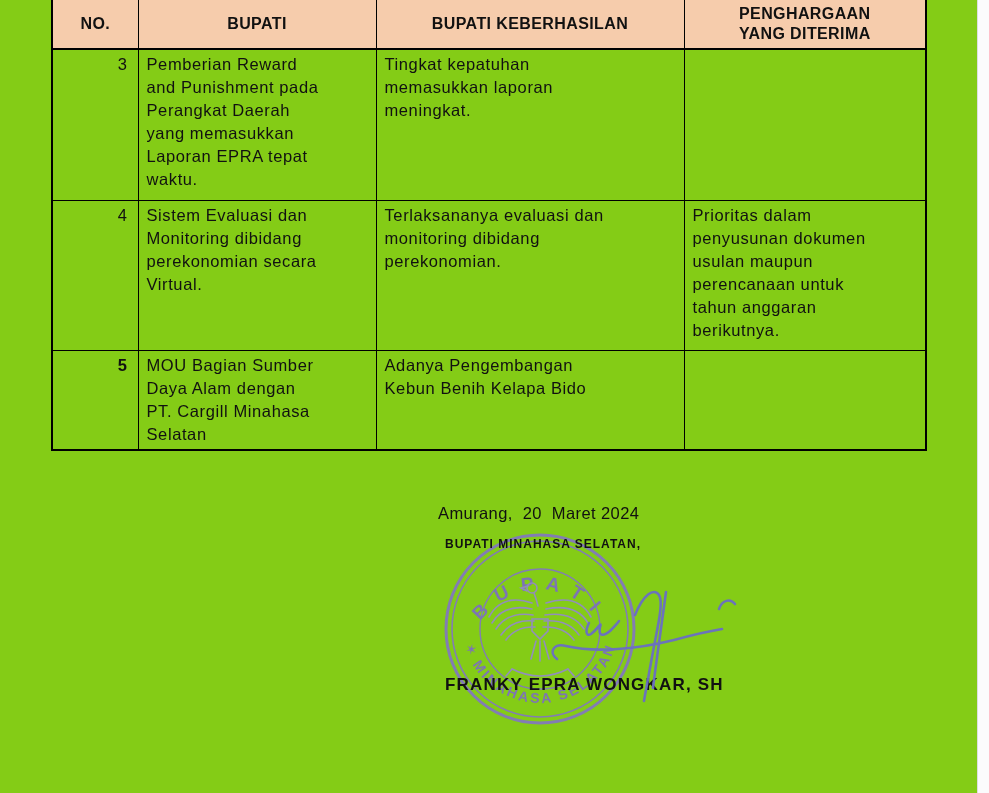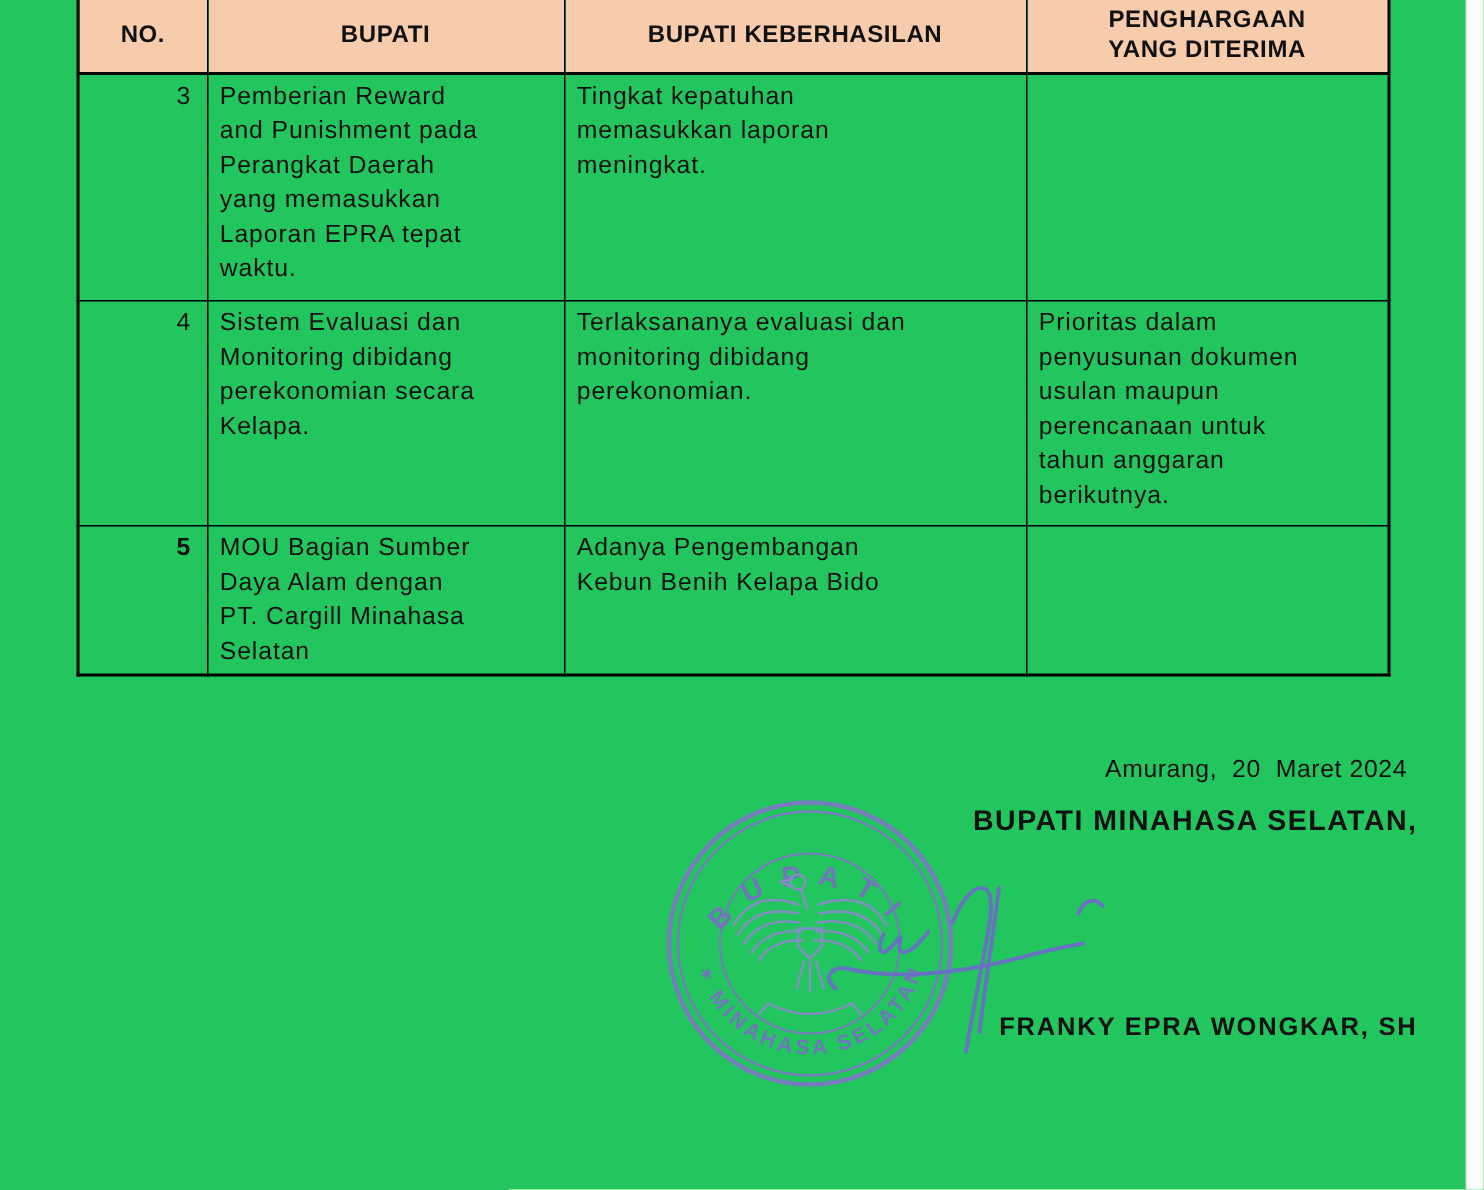--- a/index.html
+++ b/index.html
@@ -1,17 +1,17 @@
 <!DOCTYPE html>
 <html><head>
 <meta charset="utf-8">
 <style>
   html,body{margin:0;padding:0;background:#fff;}
   .page{
-    position:relative;width:989px;height:793px;background:#22c55e;overflow:hidden;
+    position:relative;width:989px;height:793px;background:#84cc16;overflow:hidden;
     font-family:"Liberation Sans","DejaVu Sans",sans-serif;color:#111;
   }
   
   table.doc-table{
     position:absolute;left:51px;top:-2px;width:874px;
     border-collapse:collapse;table-layout:fixed;
     border:2px solid #000;
   }
   .doc-table th,.doc-table td{
     border:1.5px solid #000;
@@ -31,23 +31,23 @@
   .col-no{width:86px;}
   .col-inovasi{width:238px;}
   .col-capaian{width:308px;}
   .col-penghargaan{width:242px;}
   td.no-cell{text-align:right;padding-right:10px;}
   td.no-cell.bold{font-weight:bold;}
   tr.row-3 td{height:144px;}
   tr.row-4 td{height:143px;}
   tr.row-5 td{height:90px;}
   
-  .sig-line{position:absolute;text-align:right;z-index:3;}
+  .sig-line{position:absolute;text-align:left;z-index:3;}
   .sig-date{left:438px;top:504px;width:500px;font-size:16.5px;letter-spacing:.4px;white-space:pre;}
-  .sig-title{left:445px;top:537px;width:500px;font-size:19px;font-weight:bold;letter-spacing:1px;}
+  .sig-title{left:445px;top:537px;width:500px;font-size:12px;font-weight:bold;letter-spacing:1px;}
   .sig-name{left:445px;top:675px;width:500px;font-size:17px;font-weight:bold;letter-spacing:1.2px;}
   .stamp-svg{position:absolute;left:442px;top:531px;z-index:2;filter:blur(.4px);opacity:.88;}
   .stamp-svg text{font-family:"Liberation Sans","DejaVu Sans",sans-serif;font-weight:bold;}
   .sign-svg{position:absolute;left:535px;top:575px;z-index:4;filter:blur(.2px);opacity:.95;}
   
   .page-edge{position:absolute;left:977px;top:0;width:1px;height:793px;background:#dededf;z-index:5;}
   .page-margin{position:absolute;left:978px;top:0;width:11px;height:793px;background:#fbfbfc;z-index:5;}
 </style>
 </head>
 <body>
@@ -82,21 +82,21 @@
         <td>Tingkat kepatuhan
 memasukkan laporan
 meningkat.</td>
         <td></td>
       </tr>
       <tr class="row-4">
         <td class="no-cell">4</td>
         <td>Sistem Evaluasi dan
 Monitoring dibidang
 perekonomian secara
-Kelapa.</td>
+Virtual.</td>
         <td>Terlaksananya evaluasi dan
 monitoring dibidang
 perekonomian.</td>
         <td>Prioritas dalam
 penyusunan dokumen
 usulan maupun
 perencanaan untuk
 tahun anggaran
 berikutnya.</td>
       </tr>

